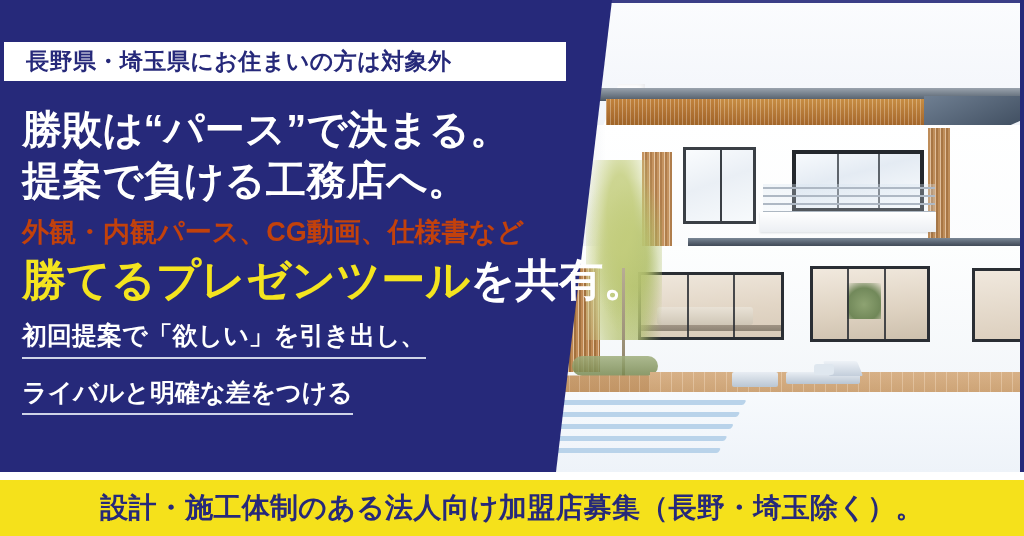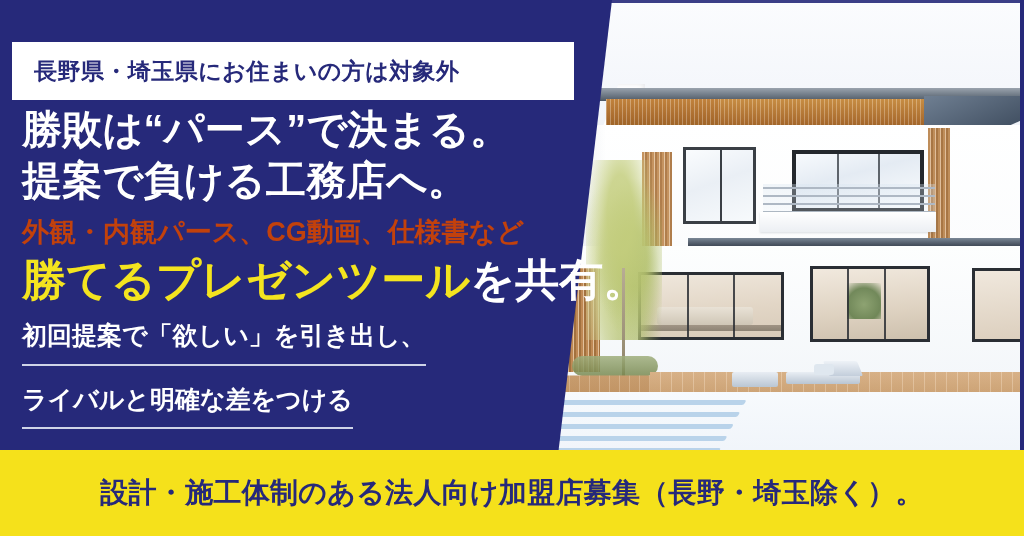--- a/index.html
+++ b/index.html
@@ -325,22 +325,22 @@
   .navy-panel {
     position: absolute;
     left: 0; top: 0; width: 620px; height: 472px;
     background: #26297a;
     clip-path: polygon(0 0, 612px 0, 556px 472px, 0 472px);
   }
 
   
   .eyebrow {
     position: absolute;
-    left: 12px; top: 42px;
-    width: 562px; height: 58px;
+    left: 4px; top: 42px;
+    width: 562px; height: 39px;
     background: #ffffff;
     display: flex;
     align-items: center;
   }
   .eyebrow-text {
     color: #26297a;
     font-size: 23px;
     font-weight: 700;
     letter-spacing: .02em;
     padding-left: 22px;
@@ -384,30 +384,30 @@
 
   .ul-line {
     margin-top: 14px;
     color: #ffffff;
     font-size: 25px;
     font-weight: 700;
     line-height: 1.26;
     white-space: nowrap;
     border-bottom: 2px solid #cfd4e8;
     display: inline-block;
-    padding-bottom: 12px;
+    padding-bottom: 5px;
   }
   .ul-line.second {
     margin-top: 18px;
   }
 
   
   .footer {
     position: absolute;
-    left: 0; bottom: 0; width: 1024px; height: 86px;
+    left: 0; bottom: 0; width: 1024px; height: 56px;
     background: #f5e11b;
     display: flex;
     align-items: center;
     justify-content: center;
   }
   .footer-text {
     color: #26297a;
     font-size: 28px;
     font-weight: 700;
     letter-spacing: .01em;

